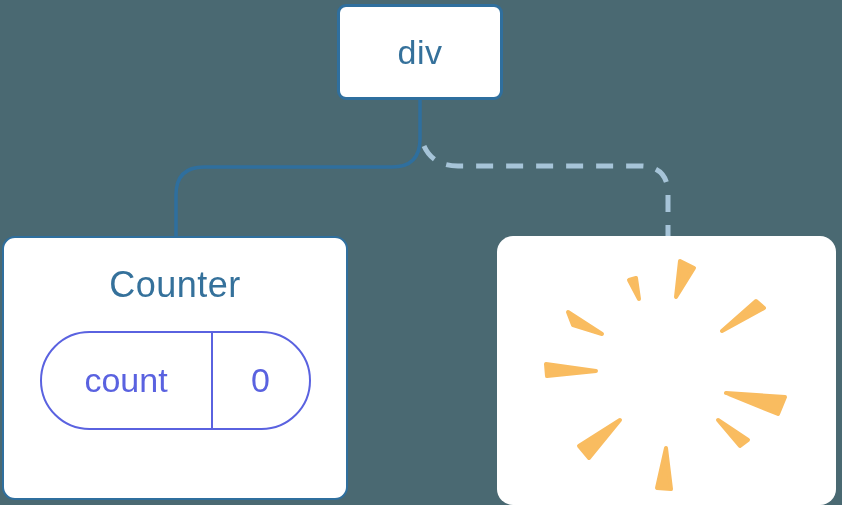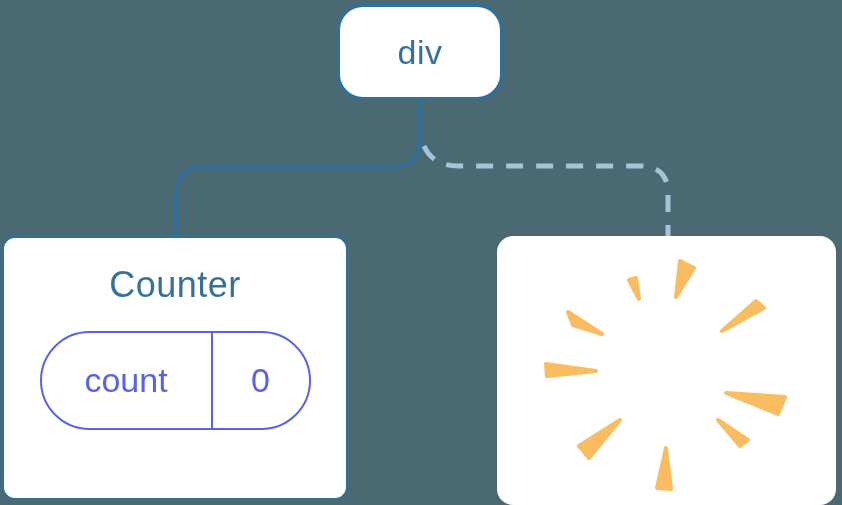--- a/index.html
+++ b/index.html
@@ -22,21 +22,21 @@
   }
   .card {
     position: absolute;
     background: #ffffff;
     box-sizing: border-box;
   }
   .root-node {
     left: 337px; top: 4px;
     width: 166px; height: 96px;
     border: 3px solid #2f6f9e;
-    border-radius: 26px;
+    border-radius: 9px;
     display: flex;
     align-items: center;
     justify-content: center;
   }
   .root-node .label {
     color: #35719b;
     font-size: 34px;
     font-weight: 500;
     letter-spacing: 0.5px;
   }

